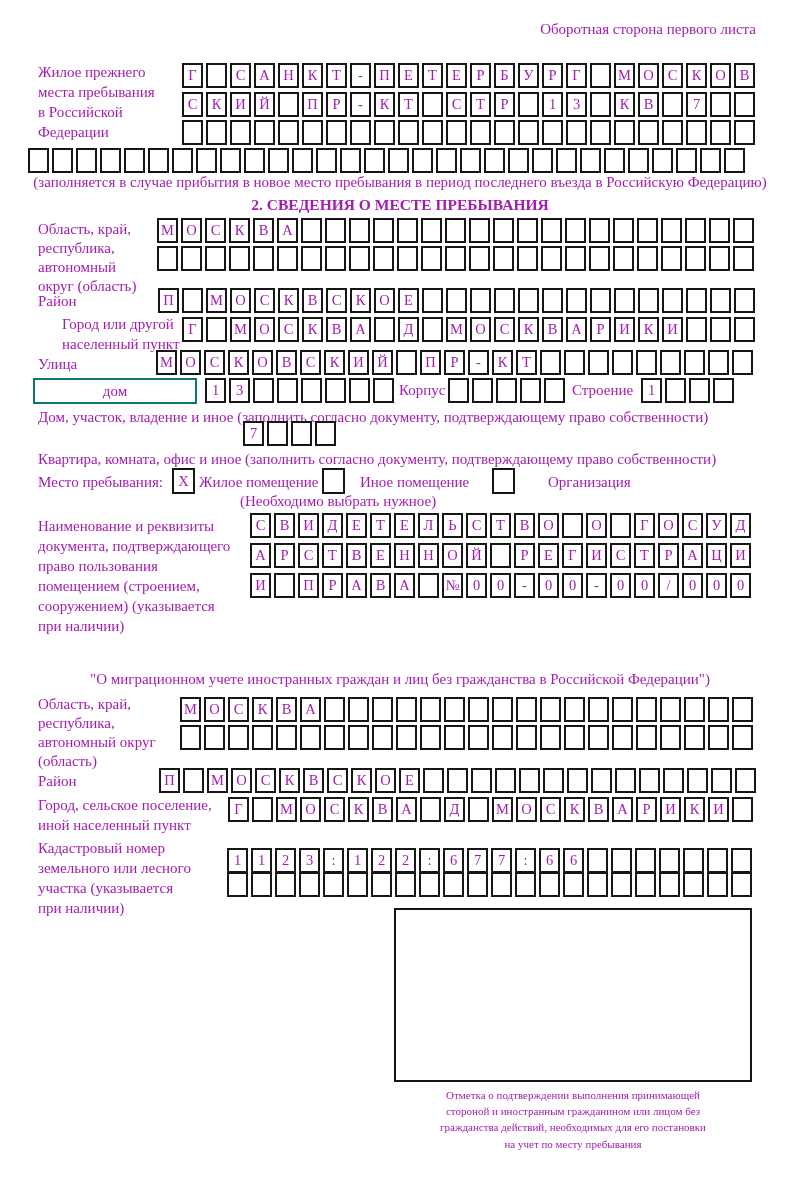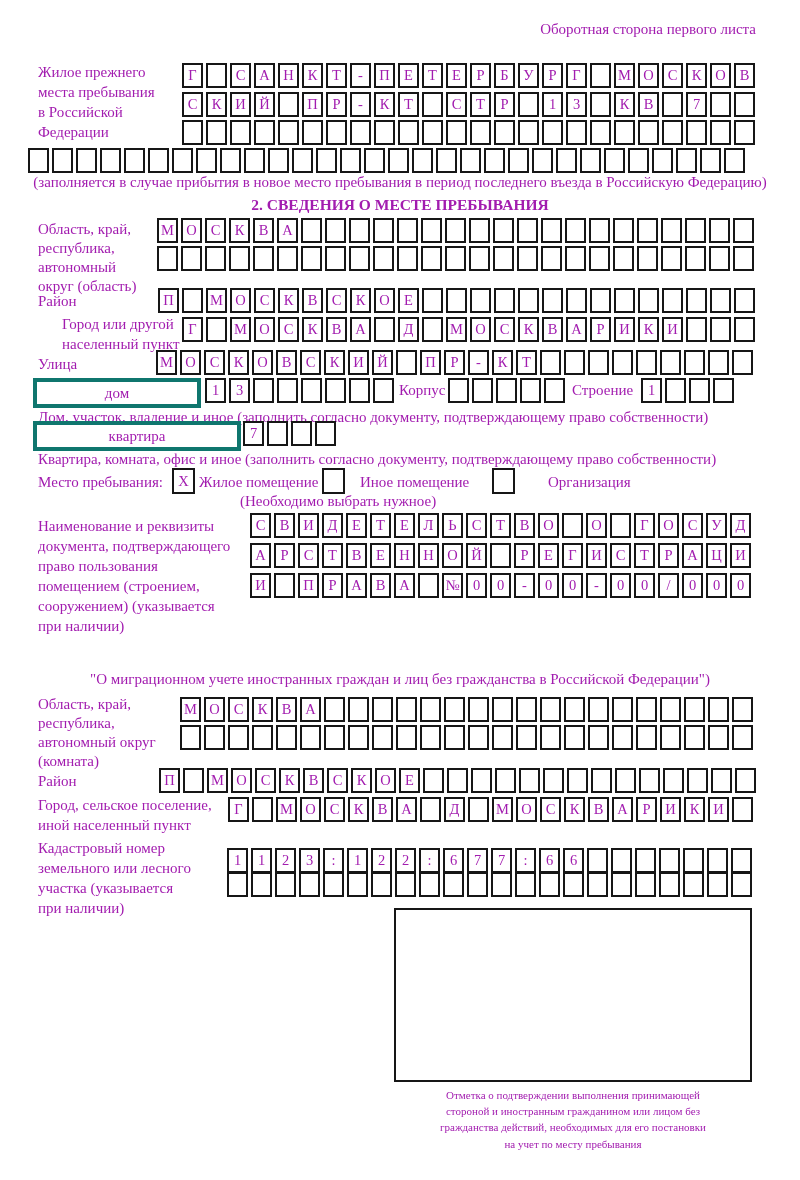--- a/index.html
+++ b/index.html
@@ -11,21 +11,21 @@
   .lbl { position:absolute; font-size:15px; line-height:20px; }
   .fine { font-size:15px; line-height:15px; }
   .ctr { position:absolute; left:0; width:800px; text-align:center; }
   .b { font-weight:bold; }
   .cellrow { position:absolute; display:flex; }
   .cell {
     width:17px; height:21px; border:2px solid #161616; margin-right:3px;
     font-size:14.5px; line-height:21px; text-align:center; background:#fff; flex:none;
   }
   .labelbox {
-    position:absolute; border:4px solid #0f766e; text-align:center;
+    position:absolute; border:2px solid #0f766e; text-align:center;
     font-size:15px; background:#fff;
   }
   .chk {
     position:absolute; width:19px; height:22px; border:2px solid #161616;
     font-size:14.5px; line-height:22px; text-align:center; background:#fff;
   }
   .bigbox { position:absolute; left:394px; top:908px; width:354px; height:170px; border:2px solid #161616; background:#fff; }
   .cap { position:absolute; left:378px; top:1087px; width:390px; text-align:center; font-size:11px; line-height:16.2px; }
 </style>
 </head>
@@ -326,21 +326,20 @@
     </div>
   <div class="lbl" style="left:572px; top:380px;">Строение</div>
   <div class="cellrow" style="left:641px; top:378px;">
       <span class="cell">1</span>
       <span class="cell"></span>
       <span class="cell"></span>
       <span class="cell"></span>
     </div>
   <div class="abs fine" style="left:38px; top:410px;">Дом, участок, владение и иное (заполнить согласно документу, подтверждающему право собственности)</div>
 
-  <div class="labelbox" style="left:33px; top:421px; width:200px; height:22px; line-height:22px;">квартира</div>
   <div class="cellrow" style="left:243px; top:421px;">
       <span class="cell">7</span>
       <span class="cell"></span>
       <span class="cell"></span>
       <span class="cell"></span>
     </div>
   <div class="abs fine" style="left:38px; top:452px;">Квартира, комната, офис и иное (заполнить согласно документу, подтверждающему право собственности)</div>
 
   <div class="lbl" style="left:38px; top:472px;">Место пребывания:</div>
   <span class="chk" style="left:172px; top:468px;">X</span>
@@ -428,21 +427,21 @@
       <span class="cell">0</span>
       <span class="cell">0</span>
     </div>
 
   <div class="ctr fine" style="top:672px;">"О миграционном учете иностранных граждан и лиц без гражданства в Российской Федерации")</div>
 
   <div class="lbl" style="left:38px; top:695px; line-height:19px;">
     <div>Область, край,</div>
     <div>республика,</div>
     <div>автономный округ</div>
-    <div>(комната)</div>
+    <div>(область)</div>
   </div>
   <div class="cellrow" style="left:180px; top:697px;">
       <span class="cell">М</span>
       <span class="cell">О</span>
       <span class="cell">С</span>
       <span class="cell">К</span>
       <span class="cell">В</span>
       <span class="cell">А</span>
       <span class="cell"></span>
       <span class="cell"></span>

